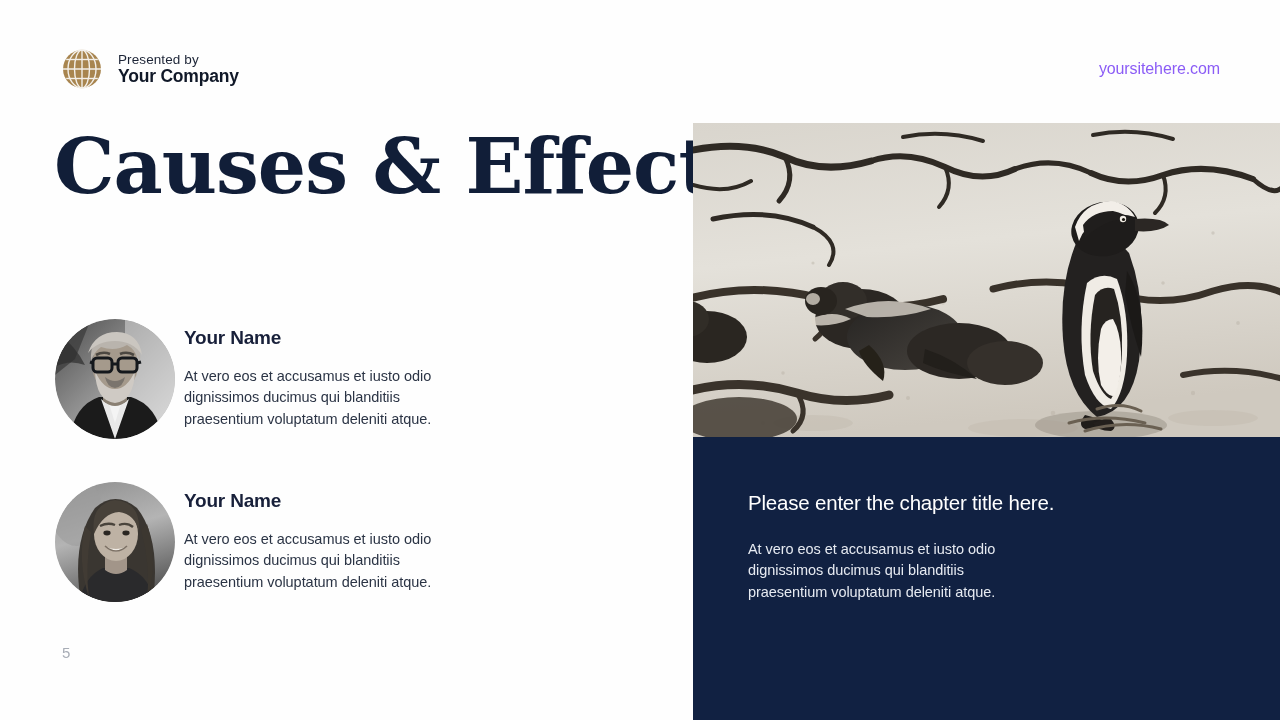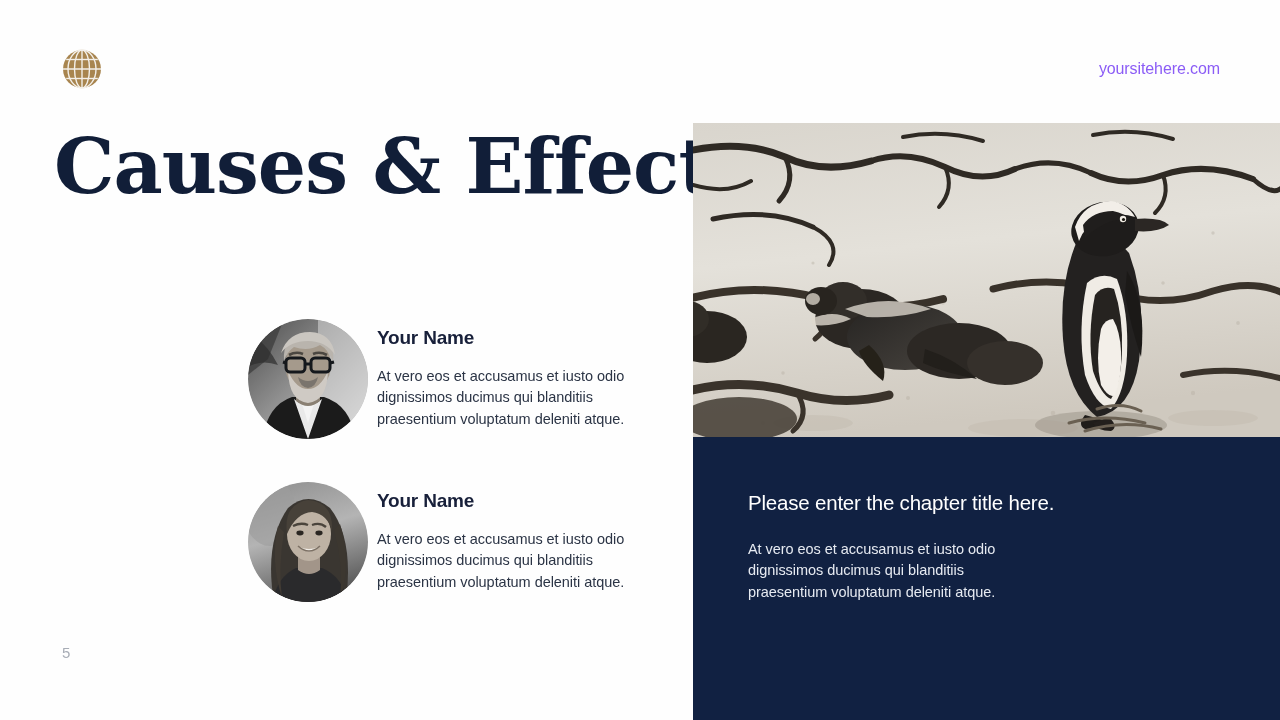--- a/index.html
+++ b/index.html
@@ -94,21 +94,20 @@
     position: absolute;
     left: 55px;
     top: 319px;
     width: 600px;
   }
   .person {
     display: flex;
     align-items: flex-start;
     gap: 9px;
     margin-bottom: 43px;
-    justify-content: flex-end;
   }
   .avatar {
     width: 120px;
     height: 120px;
     flex: 0 0 120px;
     border-radius: 50%;
     overflow: hidden;
     position: relative;
     background: #cfcfcf;
   }
@@ -193,20 +192,24 @@
           <circle cx="22" cy="22" r="19" fill="#a8854f"></circle>
           <g stroke="#f3efe8" stroke-width="1.4" fill="none">
             <ellipse cx="22" cy="22" rx="7.5" ry="19"></ellipse>
             <ellipse cx="22" cy="22" rx="14" ry="19"></ellipse>
             <line x1="22" y1="3" x2="22" y2="41"></line>
             <line x1="3" y1="22" x2="41" y2="22"></line>
             <path d="M6.2 12.5 H37.8"></path>
             <path d="M6.2 31.5 H37.8"></path>
           </g>
         </svg>
+      </span>
+      <span class="brand-text">
+        <span class="presented-by">Presented by</span>
+        <span class="company-name">Your Company</span>
       </span>
     </div>
     <div class="site-url">yoursitehere.com</div>
   </div>
 
   <div class="title">Causes &amp; Effects</div>
 
   <div class="people">
 
     <div class="person">

